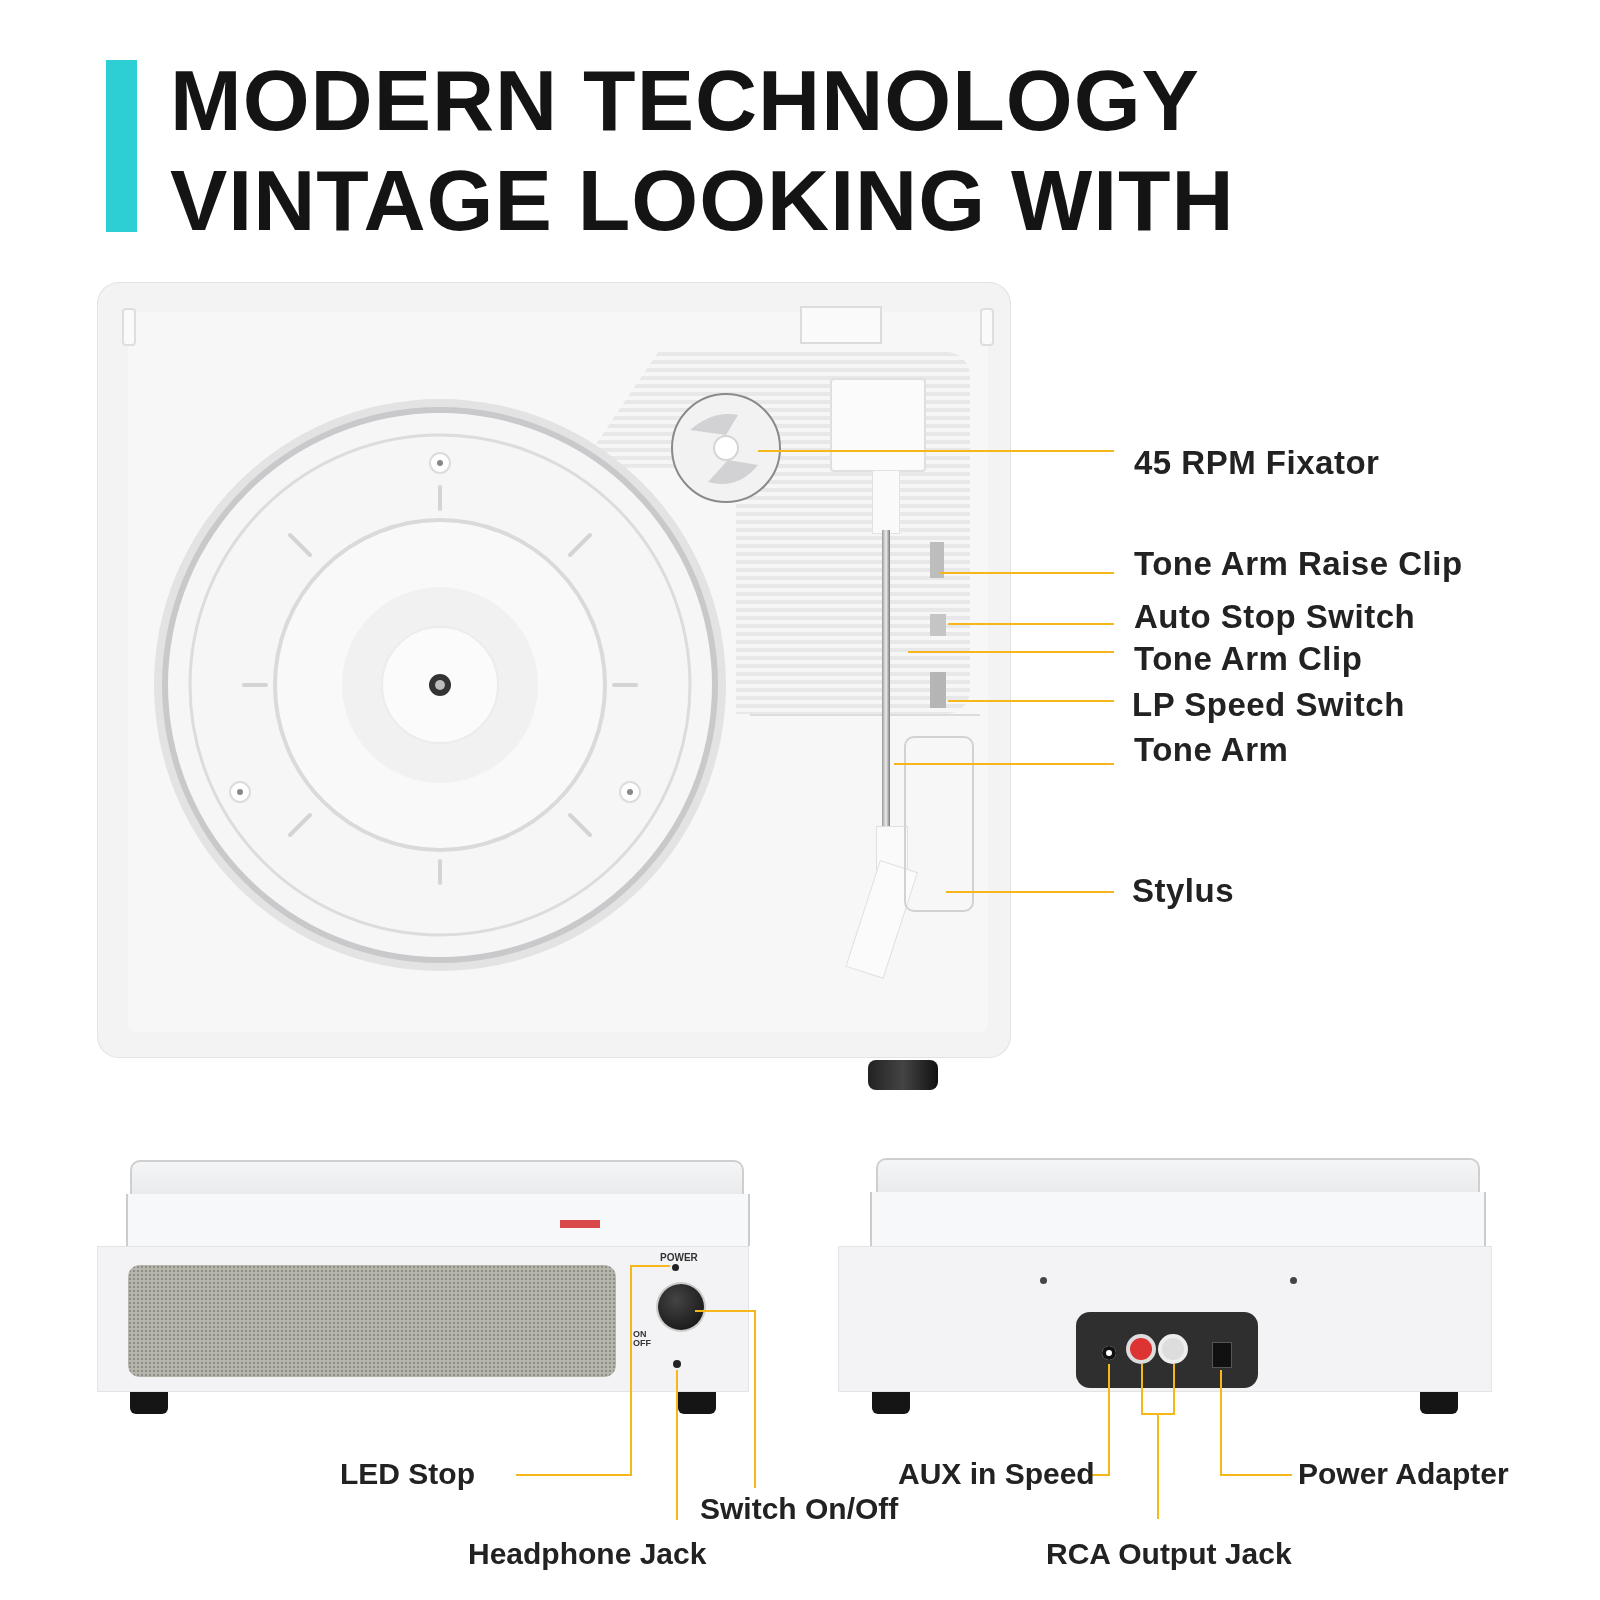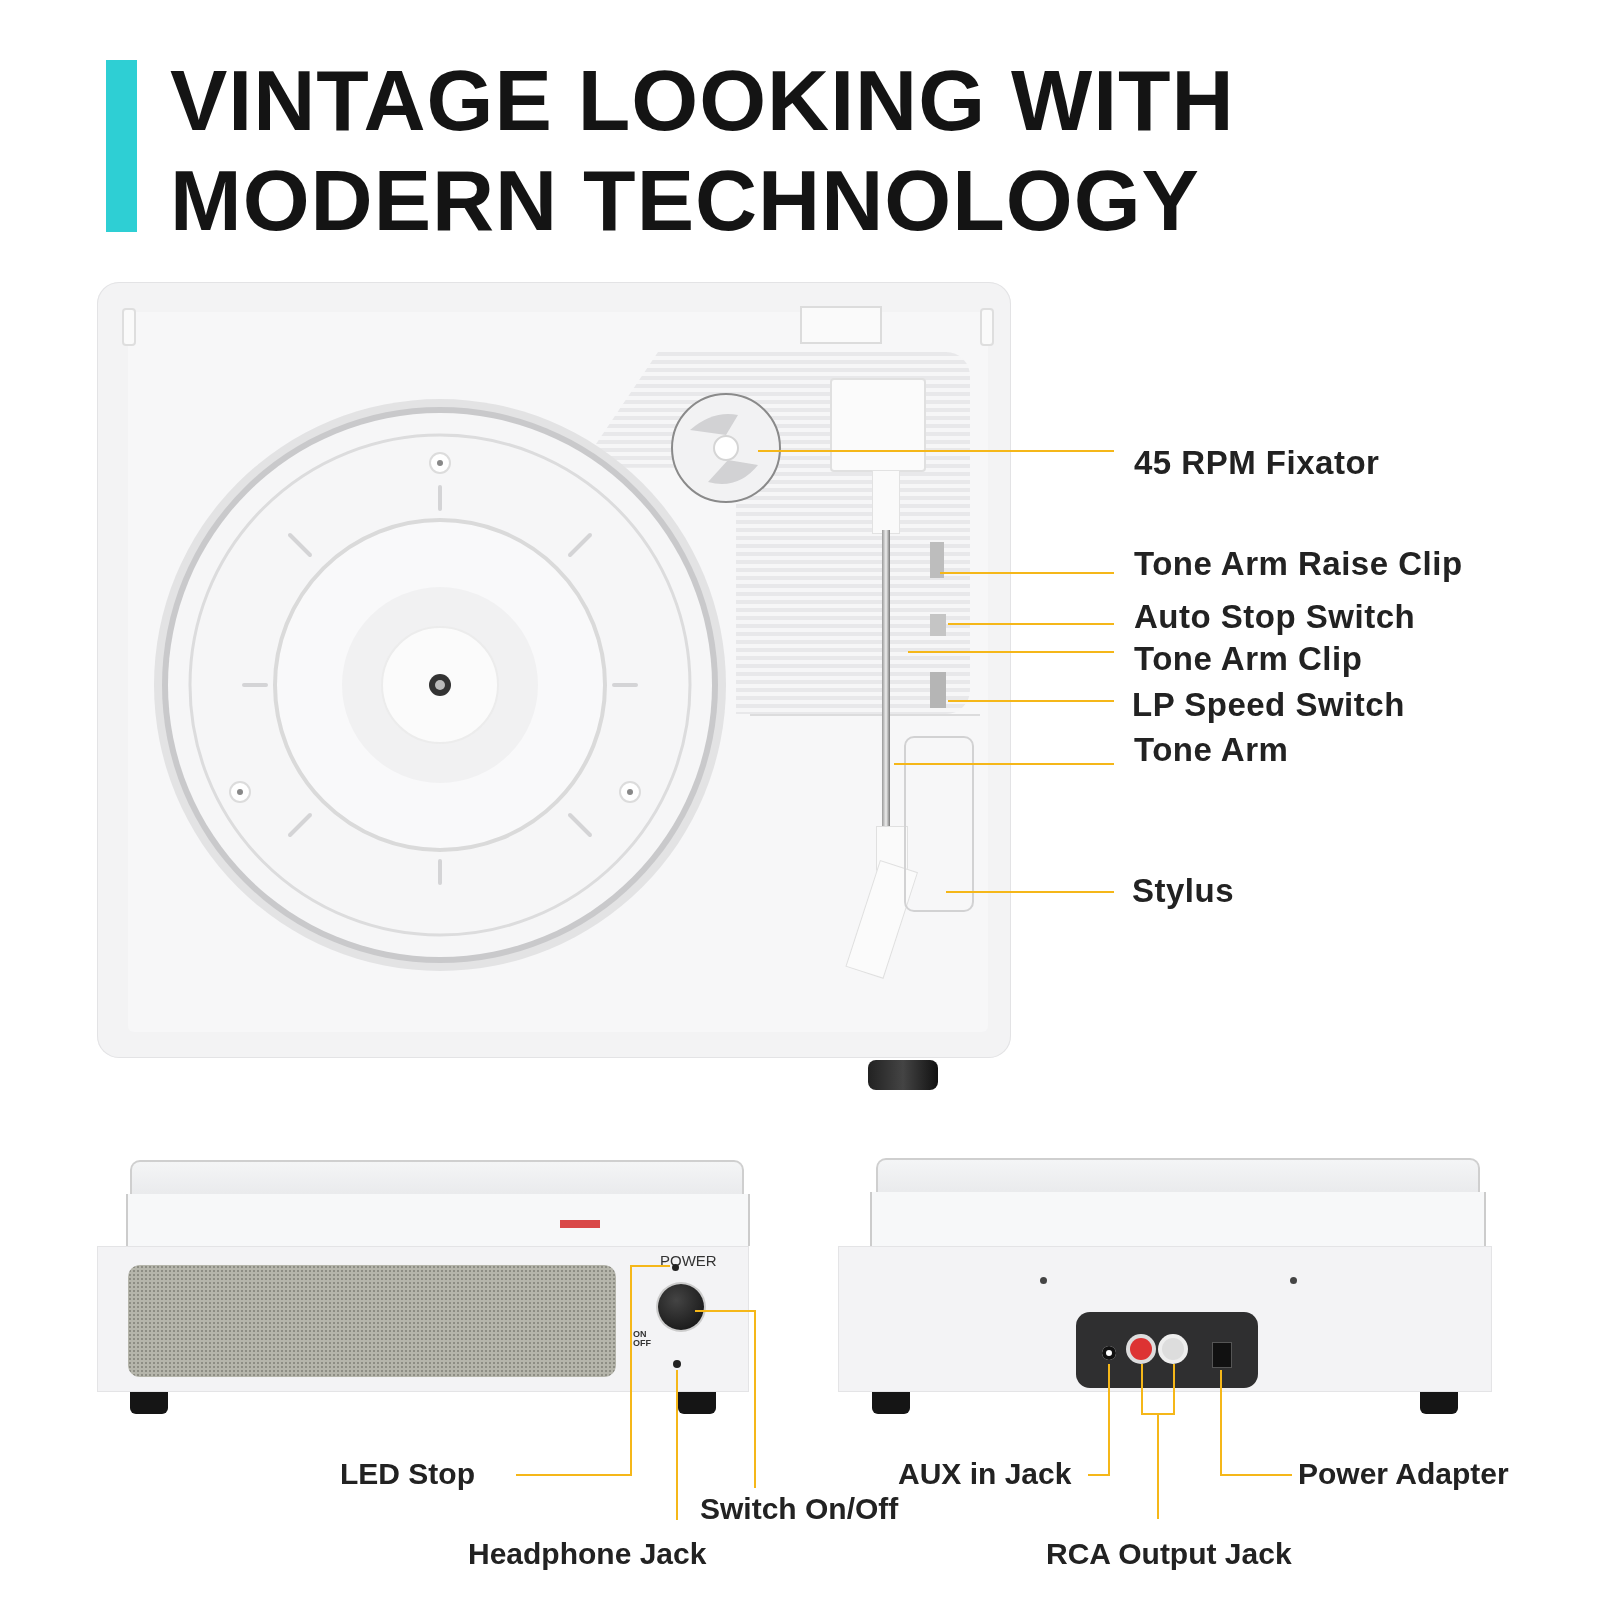--- a/index.html
+++ b/index.html
@@ -25,22 +25,22 @@
   .speaker { background:radial-gradient(circle,#8d8d84 1px,#b5b5ab 1.2px); background-size:4px 4px; border-radius:12px; }
   .foot { background:#151515; border-radius:0 0 6px 6px; }
   .lid { background:linear-gradient(180deg,#f4f5f6,#e9eaec); border:2px solid #cfcfcf; border-bottom:3px solid #333; border-radius:10px 10px 0 0; }
   .body-box { background:#f3f3f5; box-shadow:0 0 0 1px #e4e4e6 inset; }
 </style>
 </head>
 <body>
 
 <div class="abs title-bar"></div>
 <div class="abs title">
+  <div>MODERN TECHNOLOGY</div>
   <div>VINTAGE LOOKING WITH</div>
-  <div>MODERN TECHNOLOGY</div>
 </div>
 
 <div>
   <div class="abs deck"></div>
   <div class="abs deck-inner"></div>
   <div class="abs hinge" style="left:122px;top:308px"></div>
   <div class="abs hinge" style="left:980px;top:308px"></div>
   <div class="abs" style="left:800px;top:306px;width:78px;height:34px;border:2px solid #dcdcdc;background:#fafafa;"></div>
   <div class="abs ribbed"></div>
   <div class="abs" style="left:750px;top:714px;width:230px;height:0;border-top:2px solid #dcdcdd;"></div>
@@ -117,21 +117,21 @@
 
 <div class="abs leader" style="left:946px;top:891px;width:168px;height:2px;"></div>
 <div class="abs lbl" style="left:1132px;top:872px;">Stylus</div>
 
 <div>
   <div class="abs lid" style="left:130px;top:1160px;width:610px;height:34px;"></div>
   <div class="abs" style="left:126px;top:1194px;width:620px;height:52px;background:#f7f8f9;border-left:2px solid #ccc;border-right:2px solid #ccc;"></div>
   <div class="abs" style="left:560px;top:1220px;width:40px;height:8px;background:#d94848;"></div>
   <div class="abs body-box" style="left:97px;top:1246px;width:652px;height:146px;"></div>
   <div class="abs speaker" style="left:128px;top:1265px;width:488px;height:112px;"></div>
-  <div class="abs" style="left:660px;top:1252px;font-size:15px;font-weight:400;color:#333;">POWER</div>
+  <div class="abs" style="left:660px;top:1252px;font-size:10px;font-weight:700;color:#333;">POWER</div>
   <div class="abs" style="left:672px;top:1264px;width:7px;height:7px;border-radius:50%;background:#222;"></div>
   <div class="abs" style="left:658px;top:1284px;width:46px;height:46px;border-radius:50%;background:radial-gradient(circle at 40% 35%,#444,#0e0e0e);box-shadow:0 0 0 2px #ccc;"></div>
   <div class="abs" style="left:633px;top:1330px;font-size:9px;font-weight:700;color:#333;line-height:9px;">
     <div>ON</div>
     <div>OFF</div>
   </div>
   <div class="abs" style="left:673px;top:1360px;width:8px;height:8px;border-radius:50%;background:#222;"></div>
   <div class="abs foot" style="left:130px;top:1392px;width:38px;height:22px;"></div>
   <div class="abs foot" style="left:678px;top:1392px;width:38px;height:22px;"></div>
 </div>
@@ -158,21 +158,21 @@
   <div class="abs" style="left:1102px;top:1346px;width:14px;height:14px;border-radius:50%;background:#fff;box-shadow:inset 0 0 0 4px #111;"></div>
   <div class="abs" style="left:1130px;top:1338px;width:22px;height:22px;border-radius:50%;background:#d33;box-shadow:0 0 0 4px #ddd;"></div>
   <div class="abs" style="left:1162px;top:1338px;width:22px;height:22px;border-radius:50%;background:#ddd;box-shadow:0 0 0 4px #eee;"></div>
   <div class="abs" style="left:1212px;top:1342px;width:18px;height:24px;background:#111;border:1px solid #555;"></div>
   <div class="abs foot" style="left:872px;top:1392px;width:38px;height:22px;"></div>
   <div class="abs foot" style="left:1420px;top:1392px;width:38px;height:22px;"></div>
 </div>
 
 <div class="abs leader" style="left:1108px;top:1364px;width:2px;height:110px;"></div>
 <div class="abs leader" style="left:1088px;top:1474px;width:22px;height:2px;"></div>
-<div class="abs lbl-sm" style="left:898px;top:1457px;">AUX in Jack</div>
+<div class="abs lbl-sm" style="left:898px;top:1457px;">AUX in Speed</div>
 
 <div class="abs leader" style="left:1141px;top:1364px;width:2px;height:50px;"></div>
 <div class="abs leader" style="left:1173px;top:1364px;width:2px;height:50px;"></div>
 <div class="abs leader" style="left:1141px;top:1413px;width:34px;height:2px;"></div>
 <div class="abs leader" style="left:1157px;top:1413px;width:2px;height:106px;"></div>
 <div class="abs lbl-sm" style="left:1046px;top:1537px;">RCA Output Jack</div>
 
 <div class="abs leader" style="left:1220px;top:1370px;width:2px;height:104px;"></div>
 <div class="abs leader" style="left:1220px;top:1474px;width:72px;height:2px;"></div>
 <div class="abs lbl-sm" style="left:1298px;top:1457px;">Power Adapter</div>

